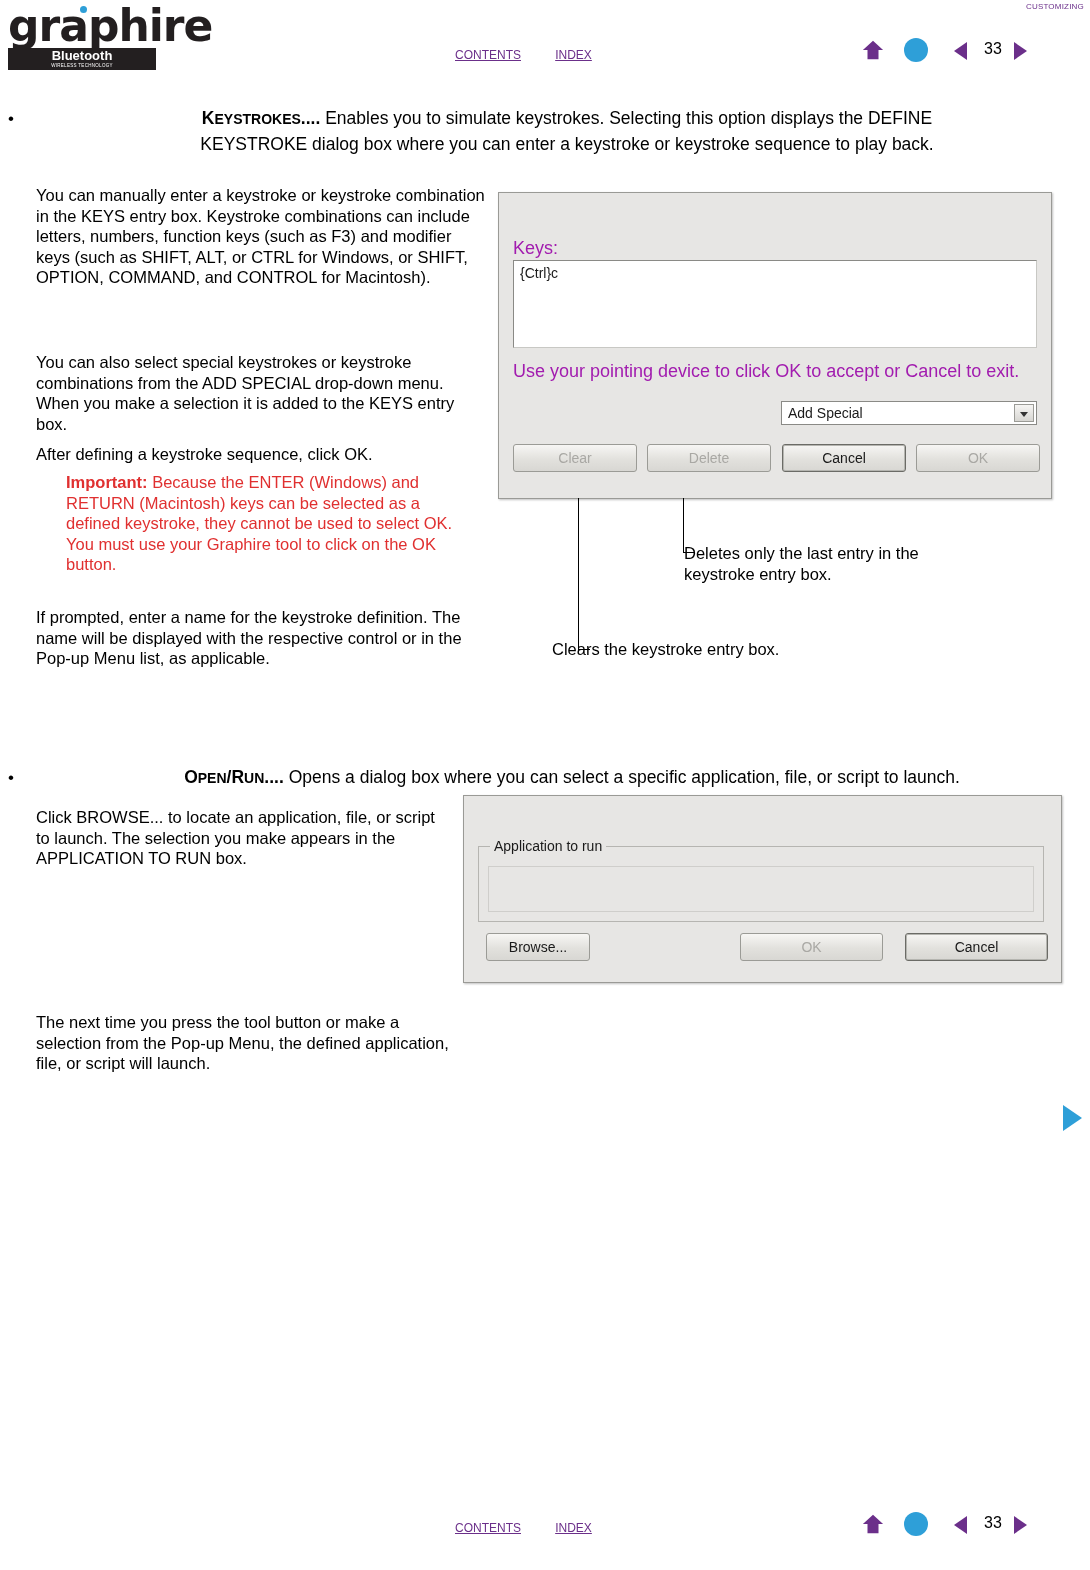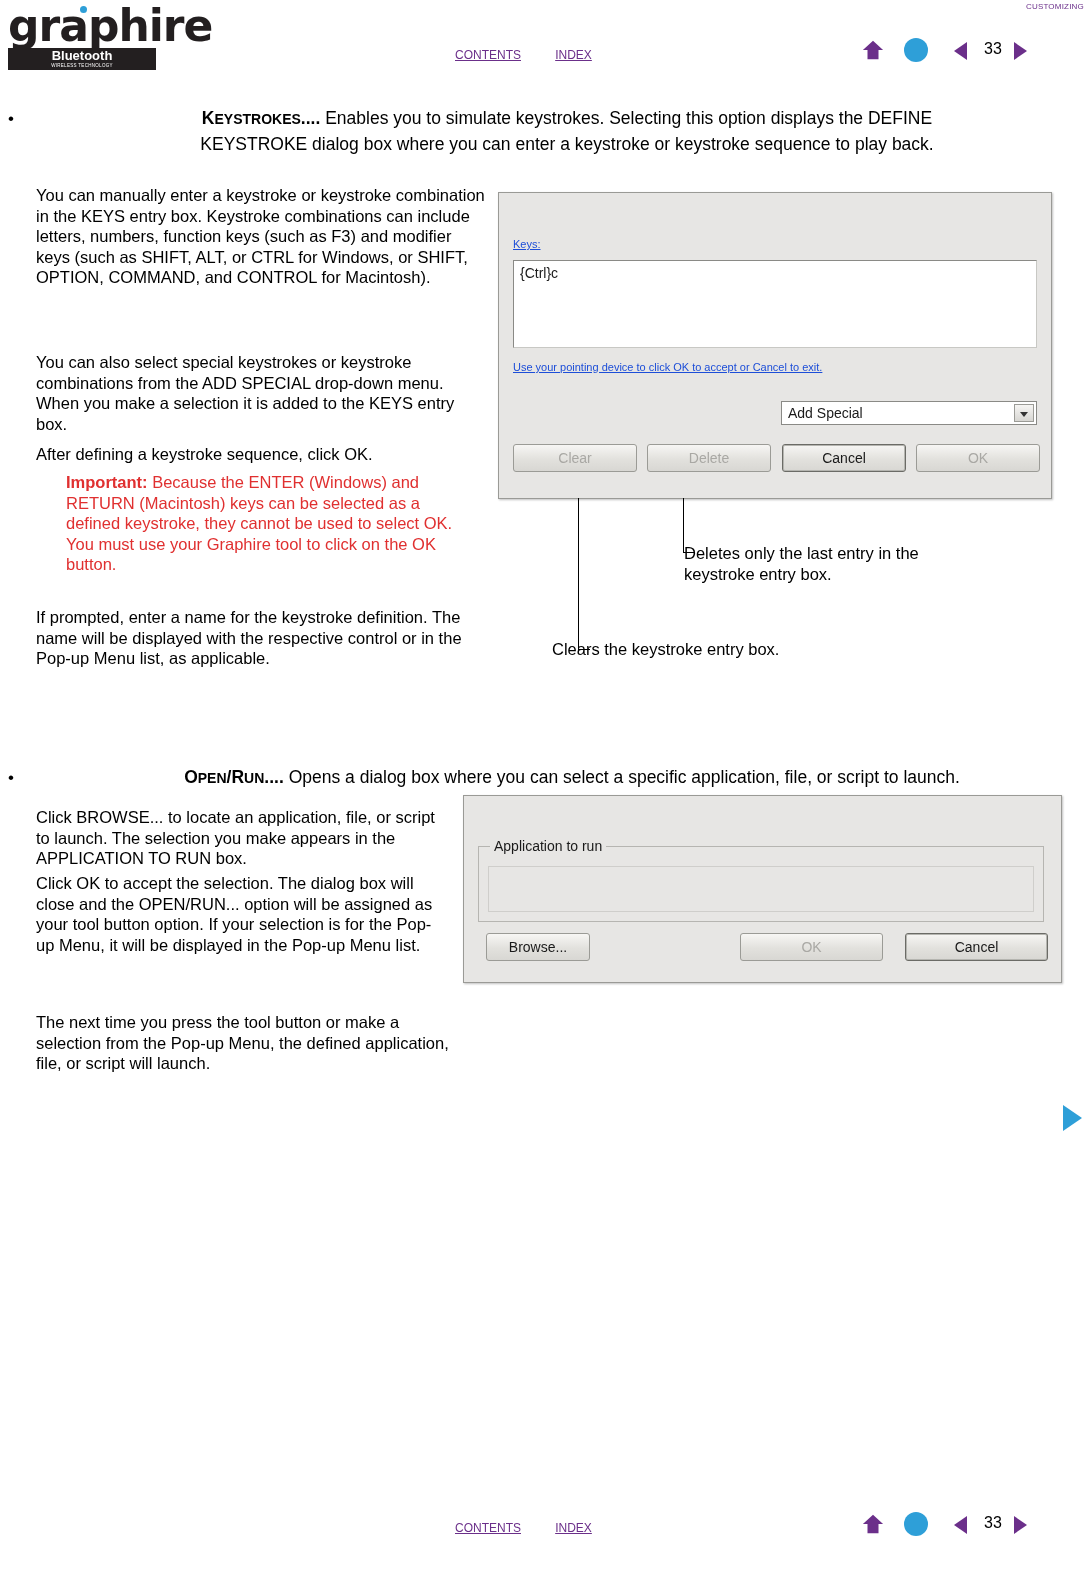--- a/index.html
+++ b/index.html
@@ -186,23 +186,22 @@
     border-bottom: 1px solid #b9b9b4;
     font-size: 15px;
     font-weight: bold;
     color: #1a1a1a;
     line-height: 28px;
     padding-left: 12px;
     box-sizing: border-box;
   }
   .lbl {
     position: absolute;
-    font-size: 11px;
-    color: #1d4ed8;
-    text-decoration: underline;
+    font-size: 18px;
+    color: #a21caf;
   }
   .textbox {
     position: absolute;
     background: #ffffff;
     border: 1px solid #8a8a86;
     border-right-color: #c8c8c4;
     border-bottom-color: #c8c8c4;
     font-size: 14px;
     color: #1a1a1a;
     padding: 4px 6px;
@@ -380,21 +379,20 @@
   <div class="annot" style="left:552px; top:639px; width:340px;">Clears the keystroke entry box.</div>
 
   <div class="bullet-row" style="left:0; top:765px; width:1070px;">
     <span class="bullet-dot">•</span>
     <span class="bullet-text" style="width:1030px; display:block;">
       <b class="term"><span>O</span><span class="sc">PEN</span><span>/R</span><span class="sc">UN</span><span>....</span></b><span>  Opens a dialog box where you can select a specific application, file, or script to launch.</span>
     </span>
   </div>
 
   <div class="para" style="left:36px; top:807px; width:410px;">Click BROWSE... to locate an application, file, or script to launch.  The selection you make appears in the APPLICATION TO RUN box.</div>
-  <div class="para" style="left:36px; top:873px; width:410px;">Click OK to accept the selection.  The dialog box will close and the OPEN/RUN... option will be assigned as your tool button option.  If your selection is for the Pop-up Menu, it will be displayed in the Pop-up Menu list.</div>
   <div class="para" style="left:36px; top:1012px; width:420px;">The next time you press the tool button or make a selection from the Pop-up Menu, the defined application, file, or script will launch.</div>
 
   <div class="dlg" style="left:463px; top:795px; width:597px; height:186px;">
 
     <div class="groupbox" style="left:14px; top:50px; width:566px; height:76px;"></div>
     <div class="group-label" style="left:26px; top:42px;">Application to run</div>
     <div class="textbox" style="left:24px; top:70px; width:546px; height:46px; background:#e7e6e4; border:1px solid #cfcecb;"></div>
 
     <div class="btn" style="left:22px; top:137px; width:104px; height:28px; line-height:26px;">Browse...</div>
     <div class="btn disabled" style="left:276px; top:137px; width:143px; height:28px; line-height:26px;">OK</div>

